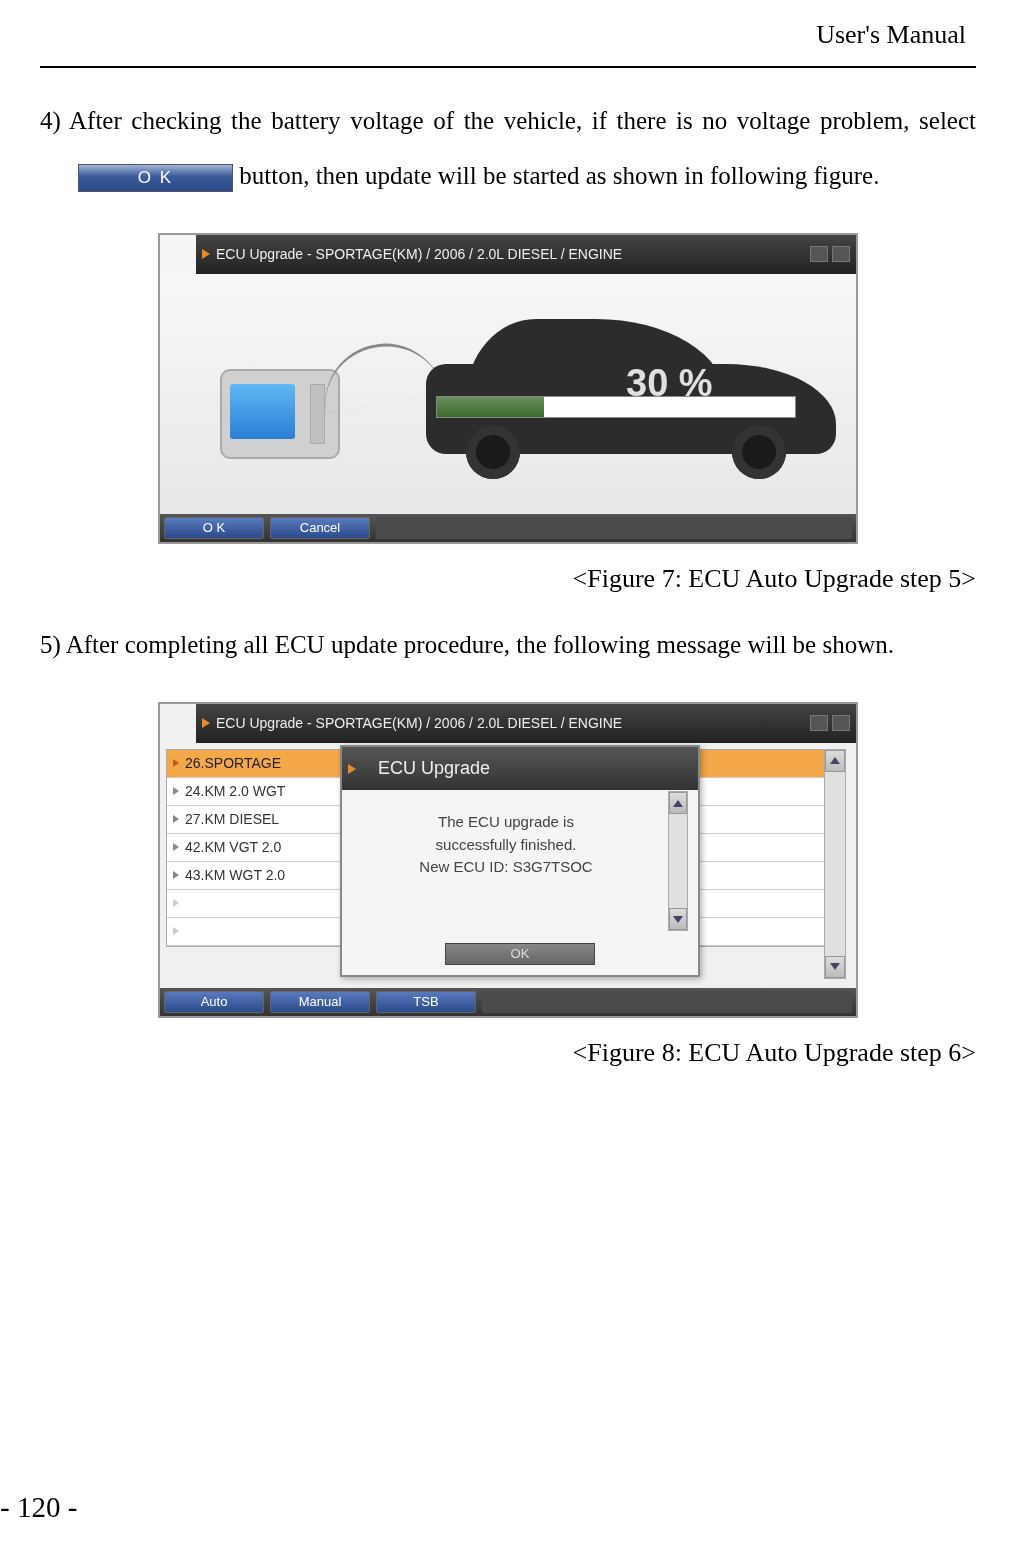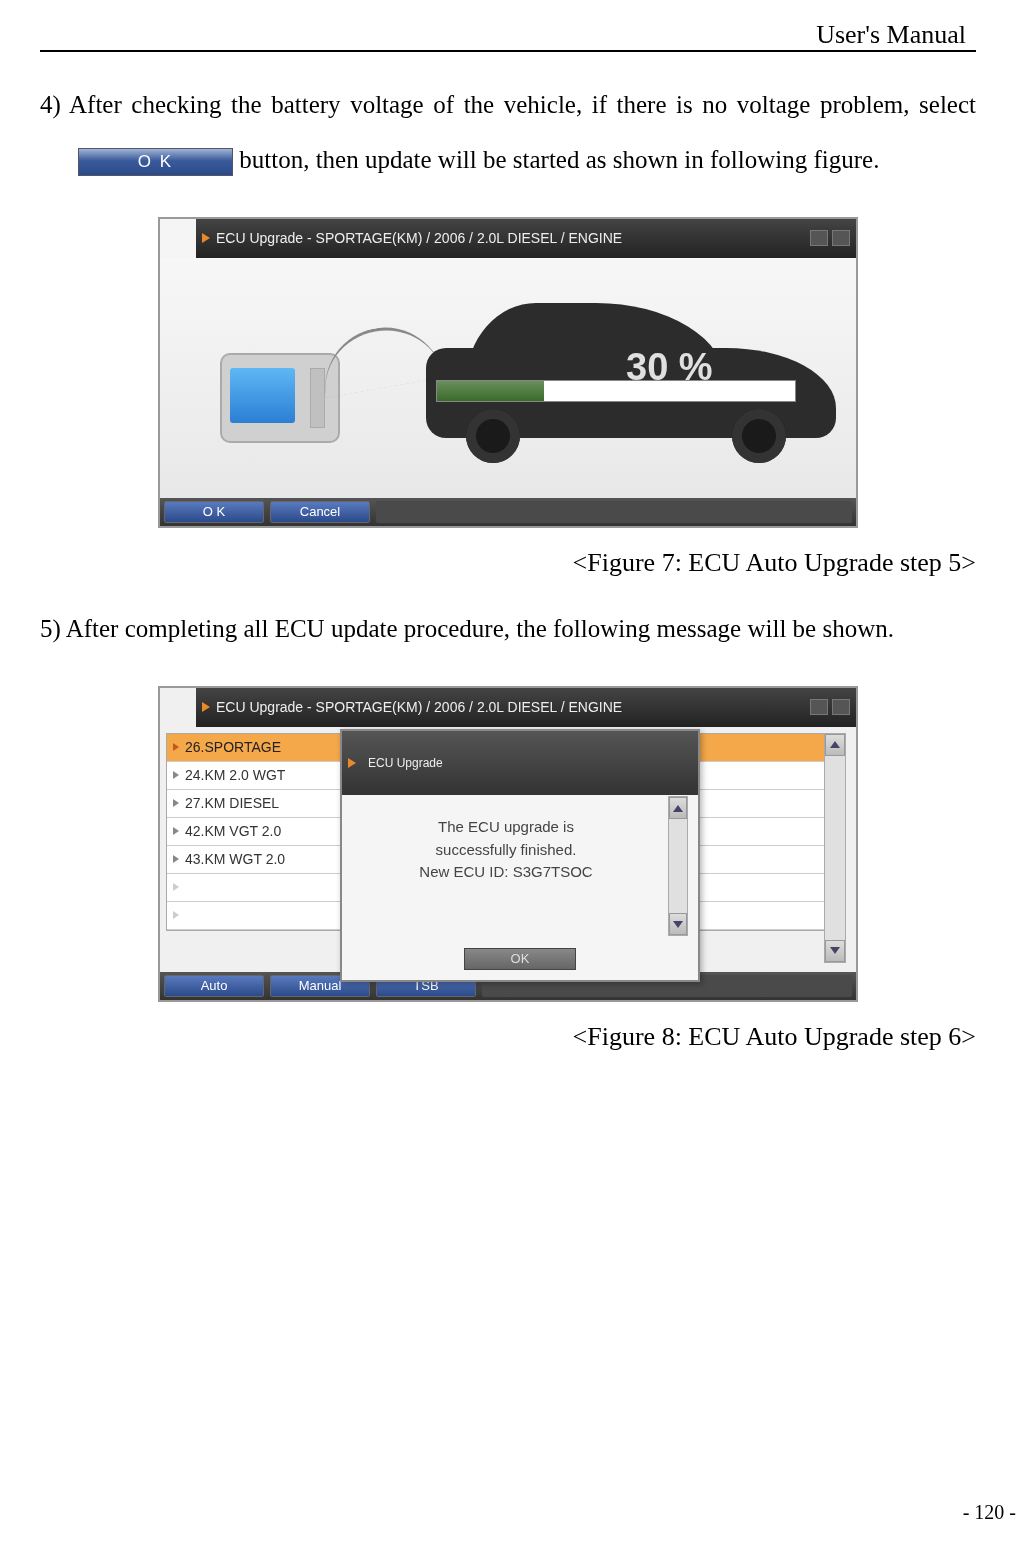--- a/index.html
+++ b/index.html
@@ -11,21 +11,21 @@
       background: #fff;
       position: relative;
     }
     .page {
       padding: 20px 40px 40px 40px;
     }
     .header {
       text-align: right;
       font-size: 26px;
       padding-right: 10px;
-      padding-bottom: 0;
+      padding-bottom: 16px;
       border-bottom: 2px solid #000;
       margin-bottom: 25px;
     }
     .body-text {
       font-size: 25px;
       line-height: 2.2;
     }
     .step {
       text-indent: -38px;
       padding-left: 38px;
@@ -265,58 +265,58 @@
       left: 180px; top: 2px;
       width: 360px;
       border: 2px solid #888;
       background: #f5f5f5;
       box-shadow: 2px 2px 6px rgba(0,0,0,0.3);
     }
     .popup-title {
       background: linear-gradient(#555, #333);
       color: #eee;
       font-family: Arial, sans-serif;
-      font-size: 12px;
-      padding: 19px 6px;
-      display: flex; align-items: center; gap: 12px;
+      font-size: 18px;
+      padding: 2px 6px;
+      display: flex; align-items: center; gap: 22px;
     }
     .popup-body {
       padding: 1px 10px 6px 10px;
       text-align: center;
       font-family: Arial, sans-serif;
       font-size: 15px;
       color: #444;
       display: flex;
       gap: 8px;
     }
     .popup-msg { flex: 1; line-height: 1.5; padding: 20px 0; }
     .popup-scroll {
       width: 20px; height: 140px;
       background: #e0e0e0;
       border: 1px solid #aaa;
       display: flex; flex-direction: column; justify-content: space-between;
     }
     .popup-ok {
       display: block;
       margin: 6px auto 10px auto;
-      width: 112px; height: 22px;
+      width: 150px; height: 22px;
       background: linear-gradient(#888, #666);
       border: 1px solid #444;
       color: #ddd;
       font-size: 13px;
       text-align: center;
       line-height: 20px;
       font-family: Arial, sans-serif;
     }
     .page-number {
       position: absolute;
       bottom: 22px;
       left: 0; right: 0;
-      text-align: right;
-      font-size: 20px;
+      text-align: left;
+      font-size: 29px;
     }
   </style>
 </head>
 <body>
 
 <div class="page">
   <div class="header">User's Manual</div>
 
   <div class="body-text">
     <p class="step">

